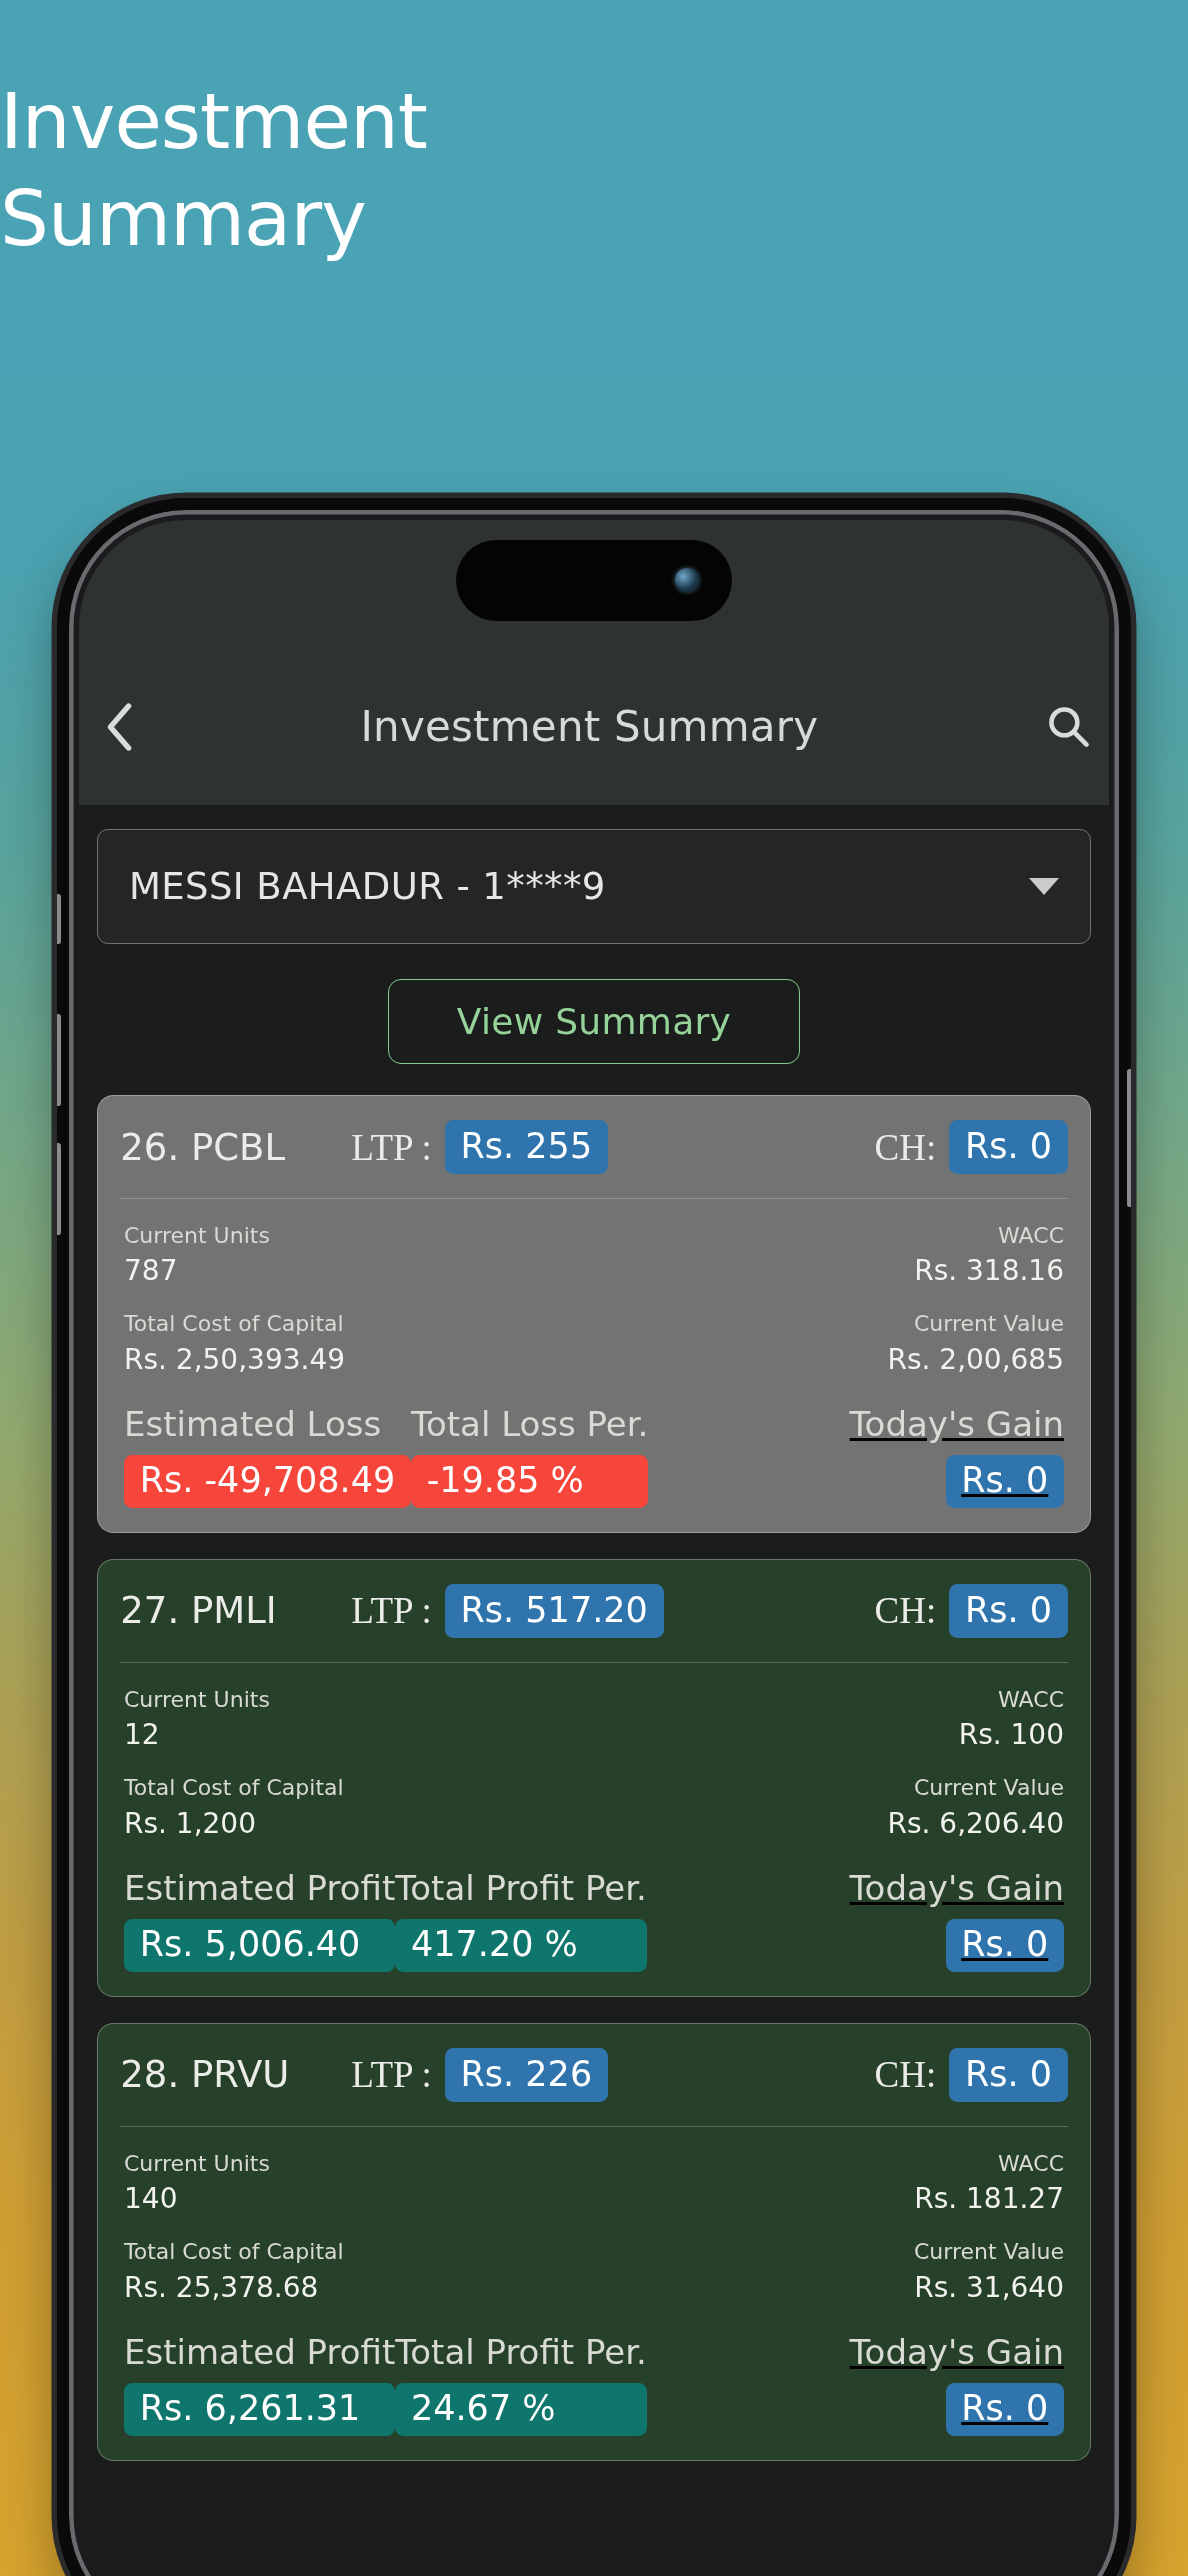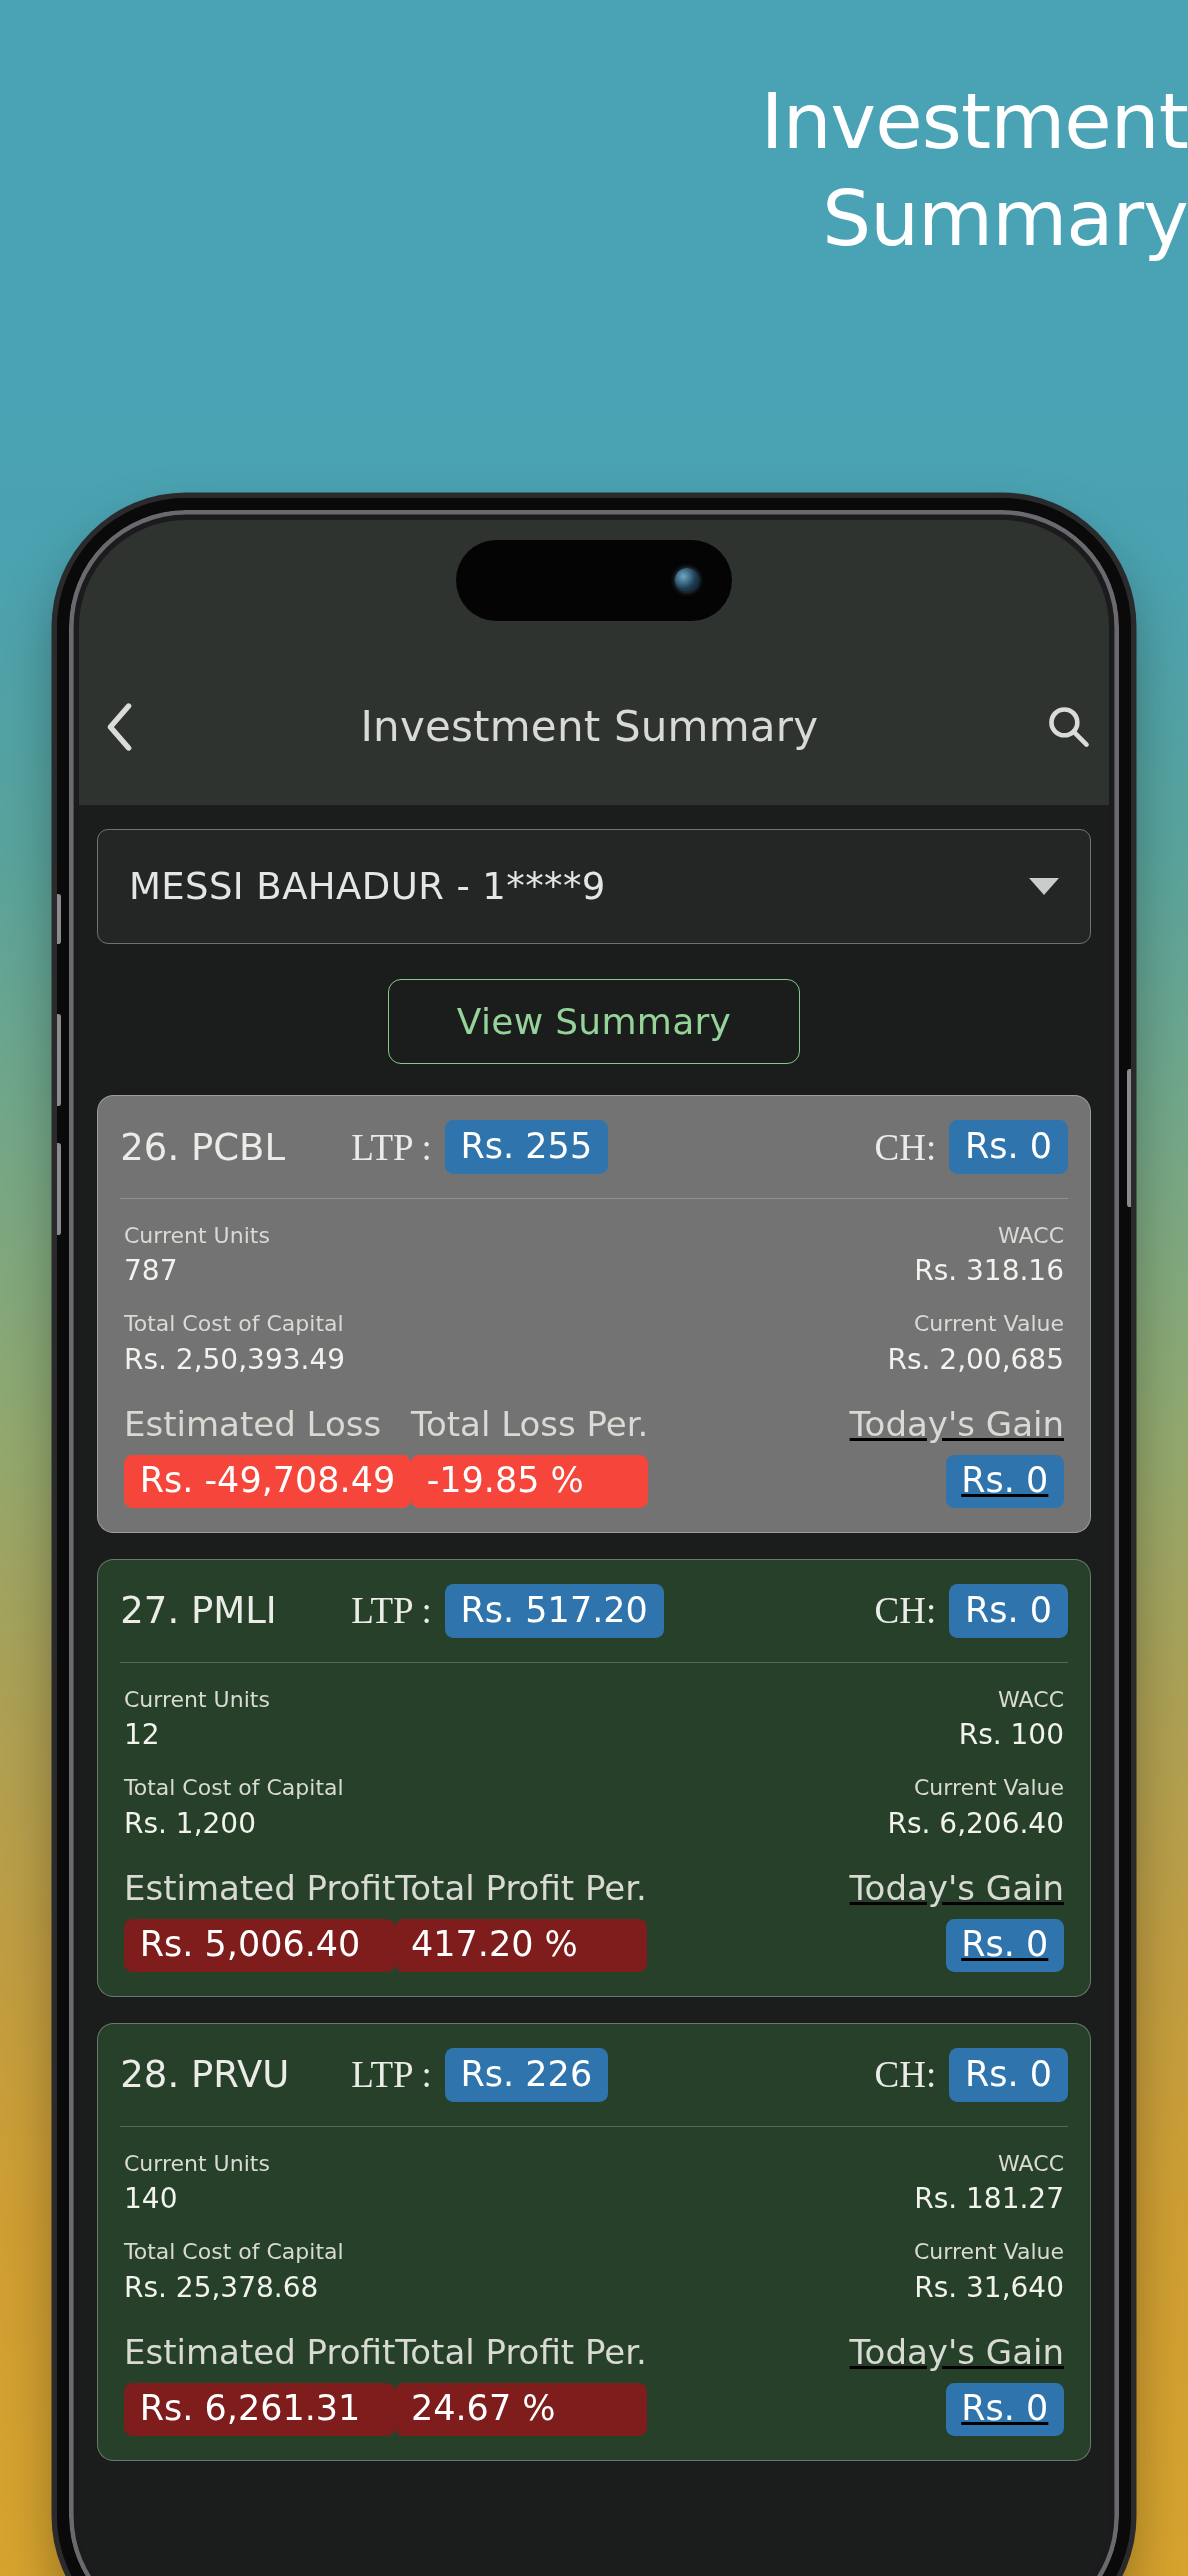--- a/index.html
+++ b/index.html
@@ -16,21 +16,21 @@
       #ada155 66%,
       #c19e42 76%,
       #d09f33 86%,
       #d7a42e 100%);
     position:relative;
   }
 
   
   .promo-title{
     position:absolute; top:83px; left:0; width:1188px;
-    text-align:right; color:#ffffff;
+    text-align:left; color:#ffffff;
     font-size:77px; line-height:1.0; font-weight:400;
     letter-spacing:-0.9px;
     font-family:"DejaVu Sans", sans-serif;
   }
   .promo-title .ln{ display:block; }
   .promo-title .ln:last-child{ margin-top:20px; }
 
   
   .phone{
     position:absolute;
@@ -143,21 +143,21 @@
   .ltp-group{ display:flex; align-items:center; gap:13px; flex:1; }
   .ltp-label, .ch-label{ color:#ebece8; font-size:37px; font-family:Liberation Serif, serif;margin-left:10px; }
   .ch-group{ display:flex; align-items:center; gap:13px; }
   .badge{
     color:#ffffff; font-size:35px; border-radius:8.3px;
     padding:6.4px 15.7px 8.3px 15.7px; font-family:"DejaVu Sans", sans-serif;
     white-space:nowrap; line-height:1.1;
   }
   .badge.blue{ background:#2f74ad; }
   .badge.red{ background:#f6453a; }
-  .badge.green{ background:#7f1d1d; }
+  .badge.green{ background:#0f766e; }
 
   .row2{ display:flex; justify-content:space-between; margin-top:24px; }
   .cell .lbl{ color:#d8dad3; font-size:22px; font-family:"DejaVu Sans", sans-serif; }
   .cell .val{ color:#f2f3ee; font-size:28px; margin-top:6.4px; font-family:"DejaVu Sans", sans-serif; }
   .cell.right{ text-align:right; }
 
   .row4{ display:flex; justify-content:space-between; margin-top:28px; align-items:flex-start; }
   .r4cell{ display:flex; flex-direction:column; }
   .r4cell .lbl{ color:#d8dad3; font-size:34px; margin-bottom:11px; font-family:"DejaVu Sans", sans-serif; }
   .r4cell.right{ align-items:flex-end;text-decoration:underline; }

